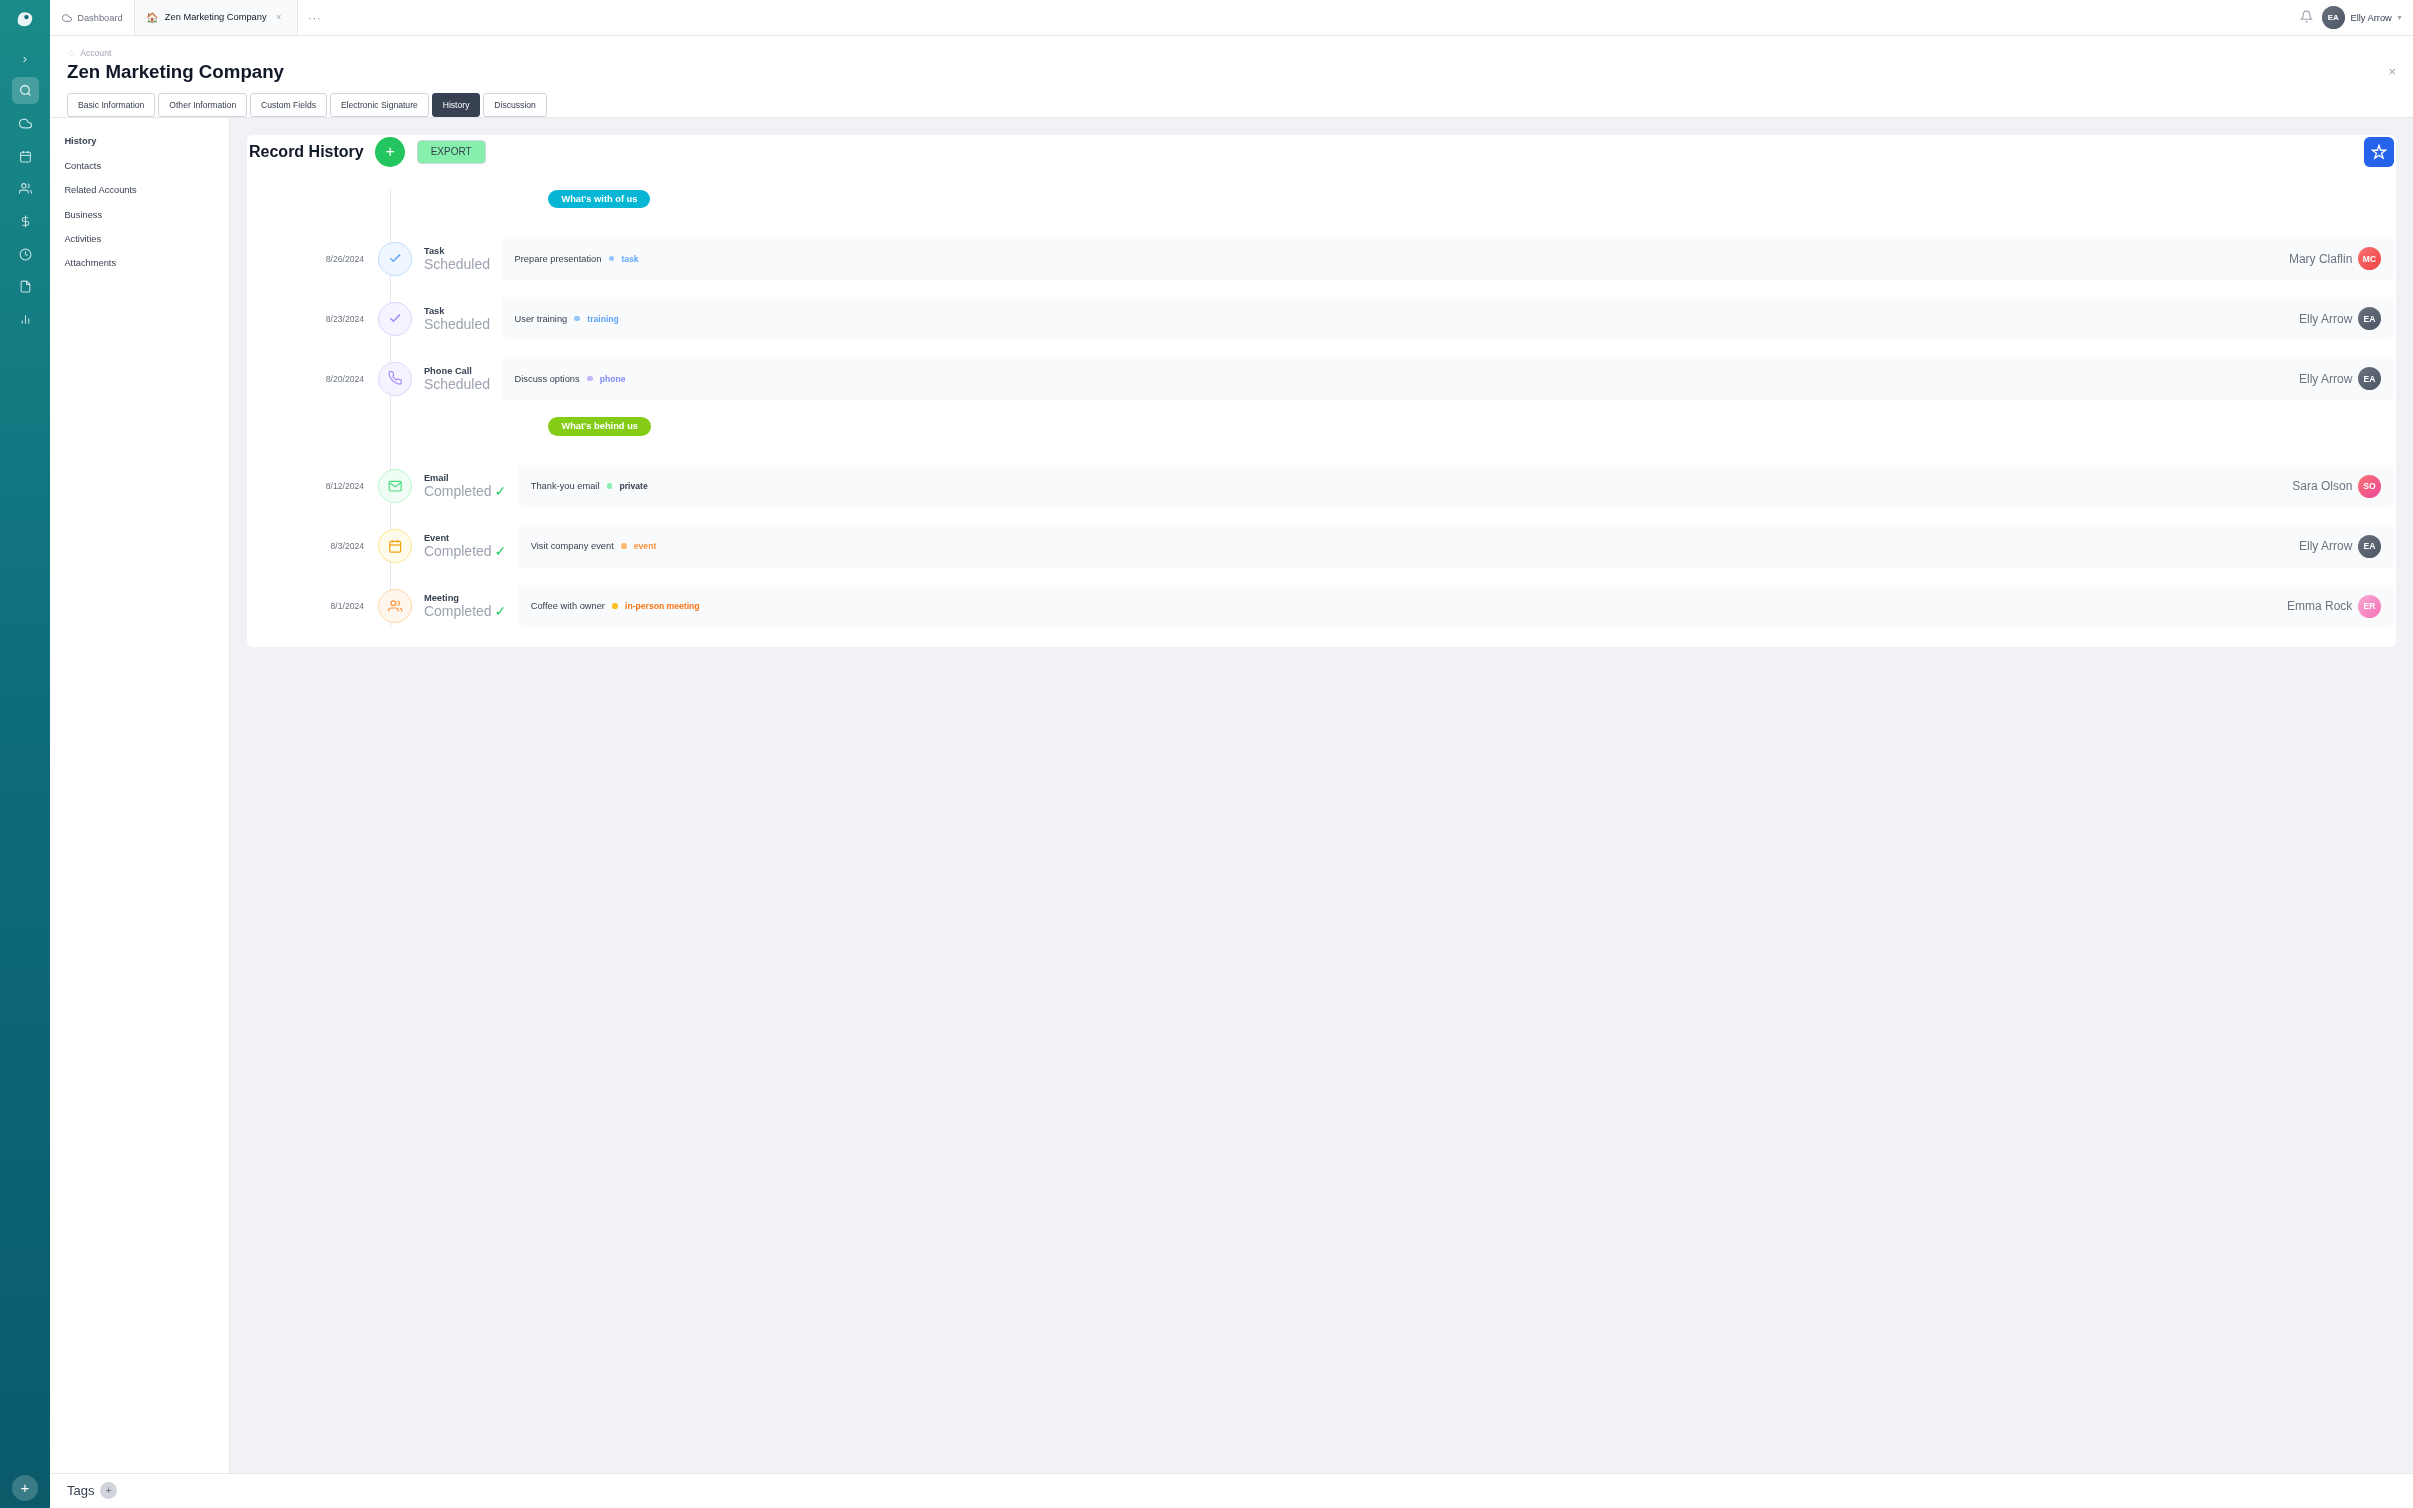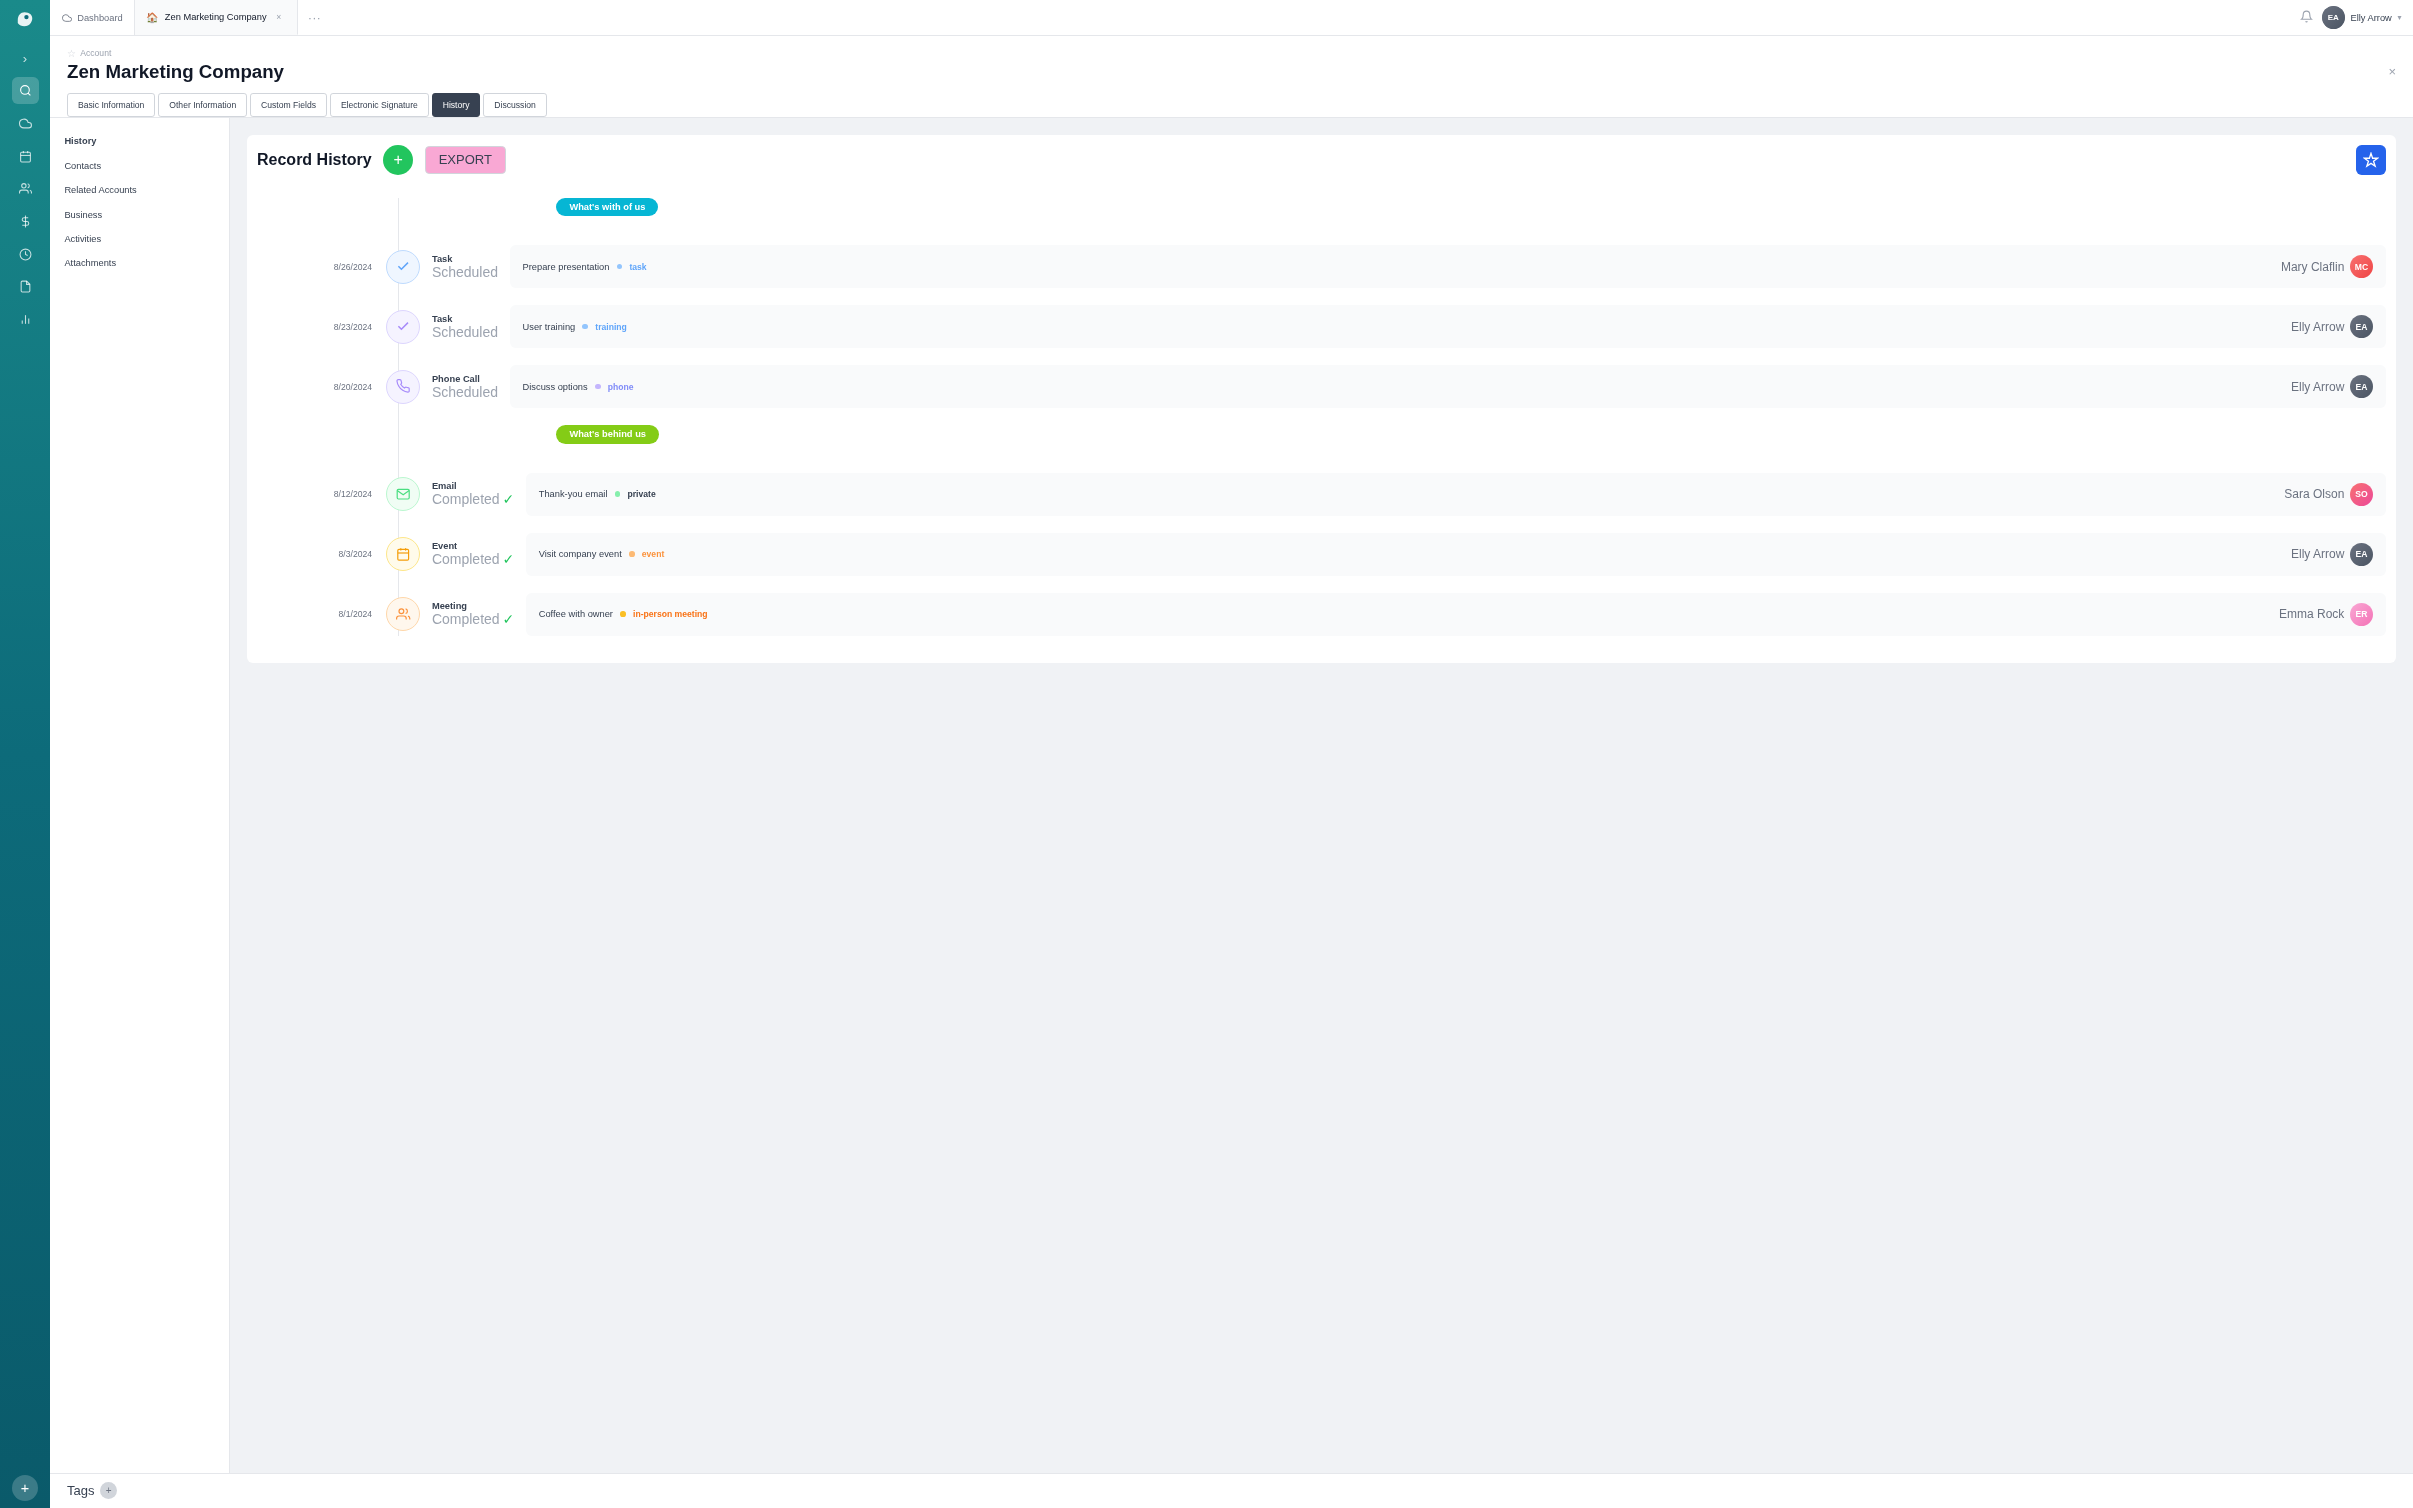--- a/index.html
+++ b/index.html
@@ -48,25 +48,25 @@
 
     
     .left-nav { width: 180px; background: white; border-right: 0.7px solid #e5e7eb; padding: 11.5px 0; flex-shrink: 0; overflow-y: auto; }
     .left-nav-item { padding: 7.2px 14.4px; font-size: 9.3px; color: #374151; cursor: pointer; font-weight: 500; }
     .left-nav-item.active { color: #374151; font-weight: 600; }
 
     
     .record-main { flex: 1; overflow-y: auto; padding: 17px; }
 
     
-    .history-card { background: white; border-radius: 6px; padding: 10px; min-height: 431px; position: relative; }
+    .history-card { background: white; border-radius: 6px; padding: 2px; min-height: 431px; position: relative; }
     .history-header { display: flex; align-items: center; gap: 11.5px; margin-bottom: 23px; }
     .history-title { font-size: 16px; font-weight: 600; color: #111827; }
     .add-btn { width: 30px; height: 30px; border-radius: 50%; background: #22c55e; display: flex; align-items: center; justify-content: center; color: white; font-size: 16px; cursor: pointer; }
-    .export-btn { padding: 5.7px 13px; border: 0.7px solid #d1d5db; border-radius: 4.3px; background: #f9a8d4; font-size: 13px; color: #374151; cursor: pointer; font-weight: 500; }
+    .export-btn { padding: 5.7px 13px; border: 0.7px solid #d1d5db; border-radius: 4.3px; background: #86efac; font-size: 10px; color: #374151; cursor: pointer; font-weight: 500; }
     .history-action-icon { margin-left: auto; width: 30px; height: 30px; border-radius: 5.7px; background: #2563eb; display: flex; align-items: center; justify-content: center; color: white; font-size: 13px; cursor: pointer; }
 
     
     .timeline { position: relative; padding-left: 29px; }
 
     .section-badge { display: inline-flex; align-items: center; padding: 4.3px 13px; border-radius: 14.4px; font-size: 9.3px; font-weight: 600; color: white; margin-bottom: 14.4px; margin-left: 115px; }
     .section-badge.ahead { background: #06b6d4; }
     .section-badge.behind { background: #84cc16; }
 
     .timeline-row { display: flex; align-items: center; margin-bottom: 17px; }

